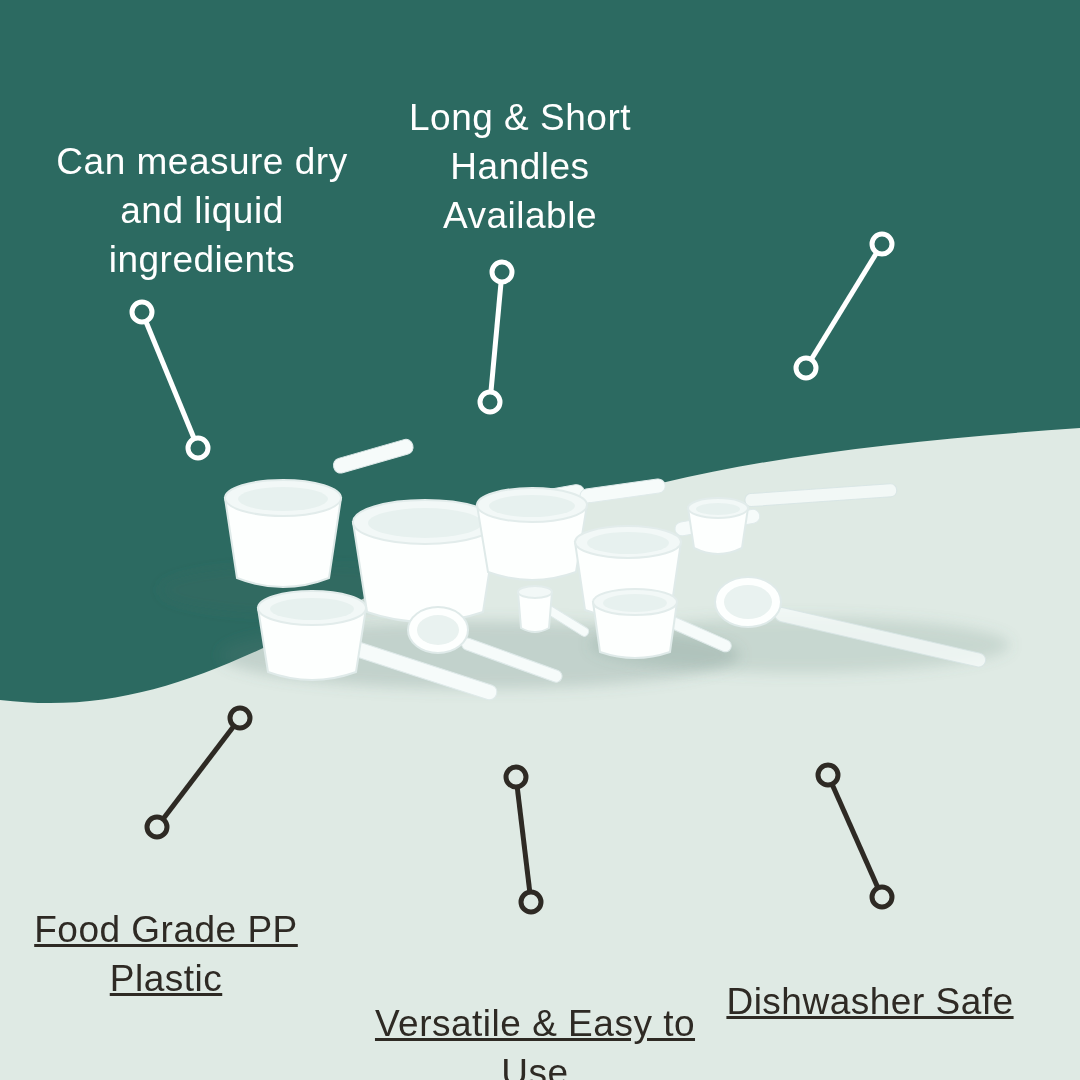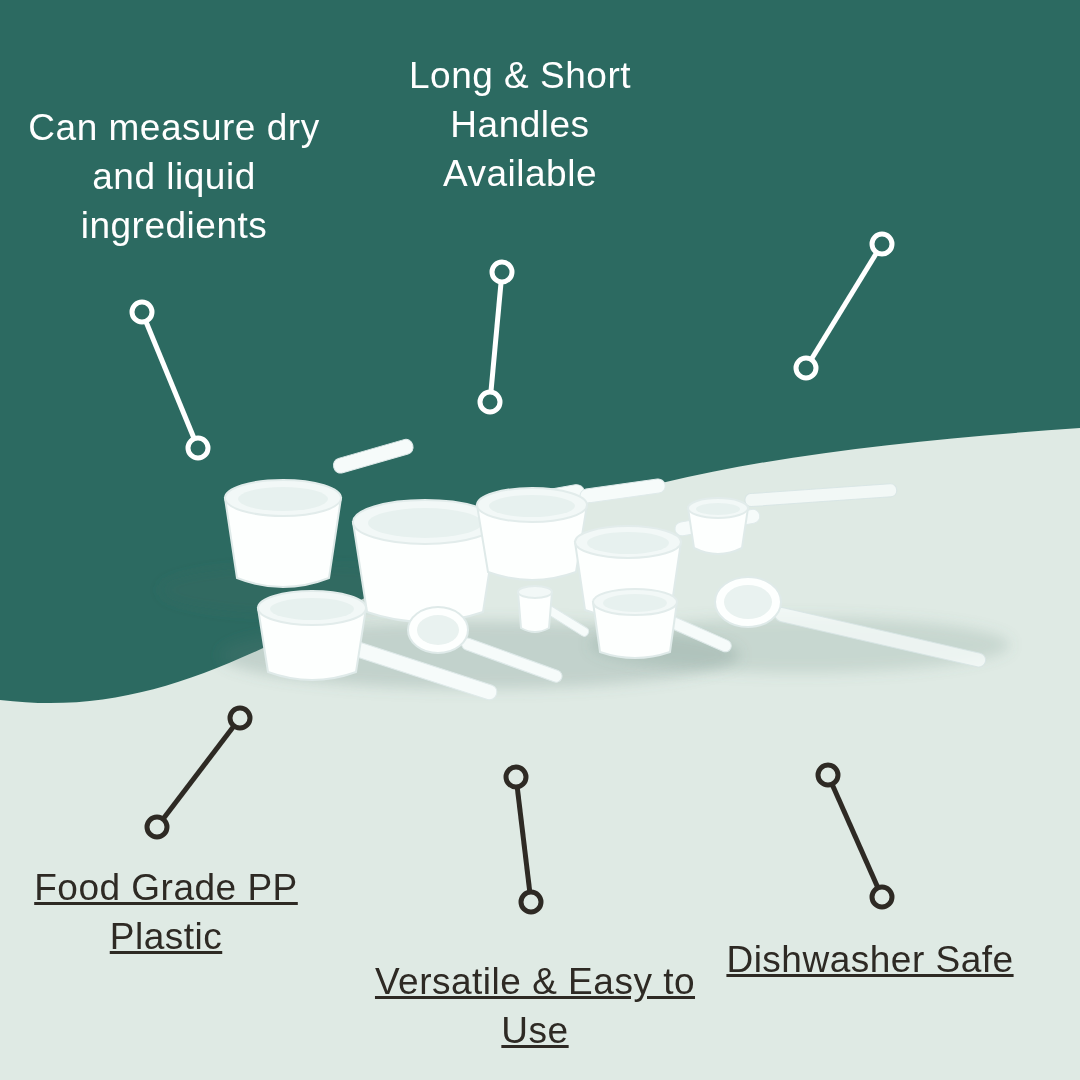--- a/index.html
+++ b/index.html
@@ -18,24 +18,25 @@
   }
   .layer{position:absolute;inset:0;width:1080px;height:1080px;}
   .label{
     position:absolute;
     text-align:center;
     white-space:pre-line;
     font-size:37px;
     line-height:1.32;
     letter-spacing:0.5px;
     font-weight:400;
+    margin-top:42px;
   }
   .label.light{color:var(--light);}
   .label.dark{color:var(--ink);text-decoration:underline;}
-  .lbl-measure{left:0;top:104px;width:348px;}
+  .lbl-measure{left:0;top:96px;width:348px;padding-left:28px;}
   .lbl-handles{left:360px;top:52px;width:320px;}
   .lbl-quality{left:740px;top:148px;width:340px;}
   .lbl-foodgrade{left:0;top:864px;width:332px;}
   .lbl-versatile{left:320px;top:958px;width:430px;}
   .lbl-dishwasher{left:660px;top:936px;width:420px;}
 </style>
 </head>
 <body>
 
 <div class="canvas">

